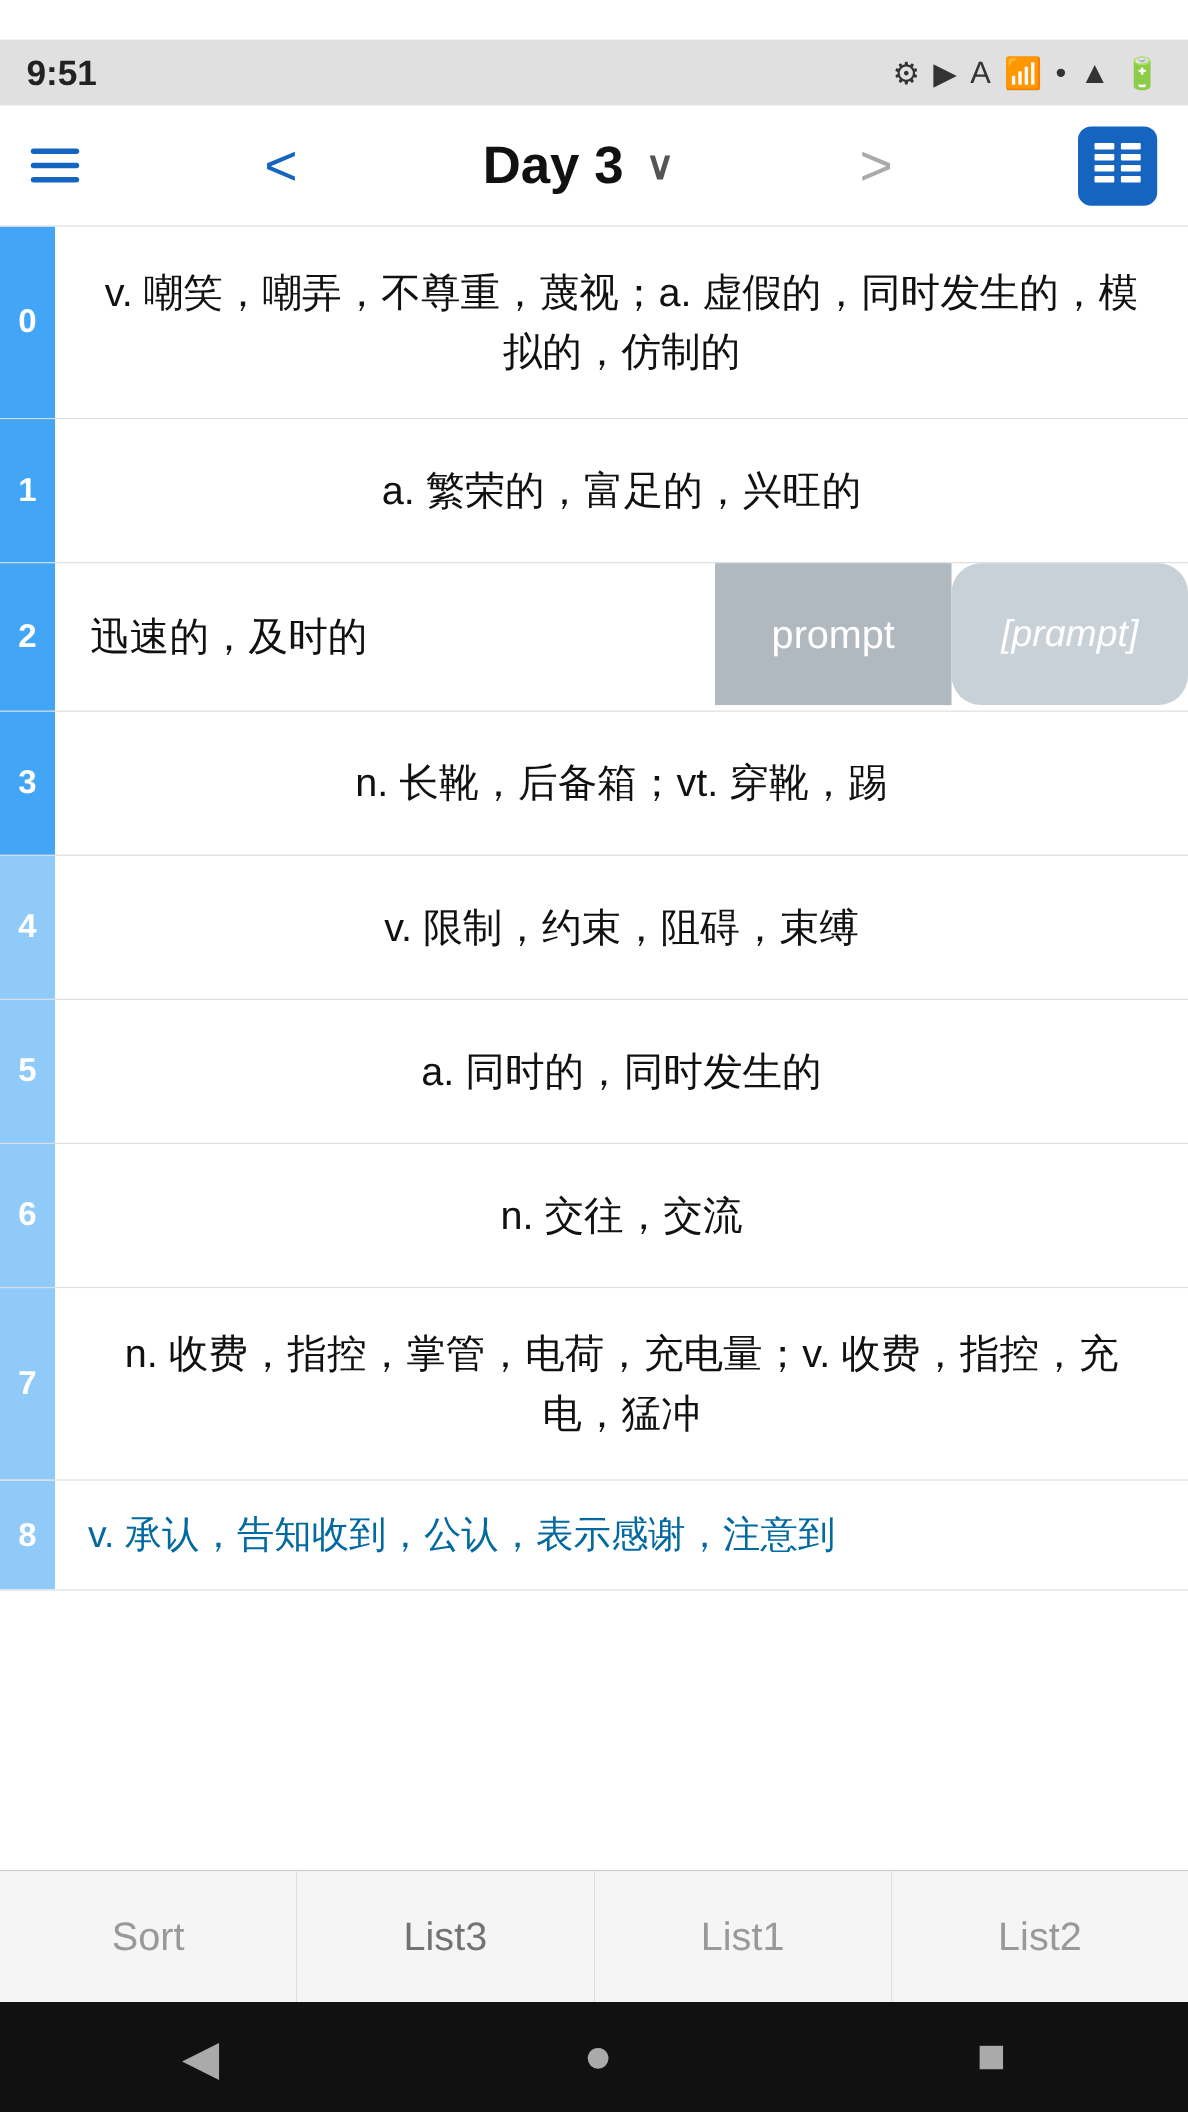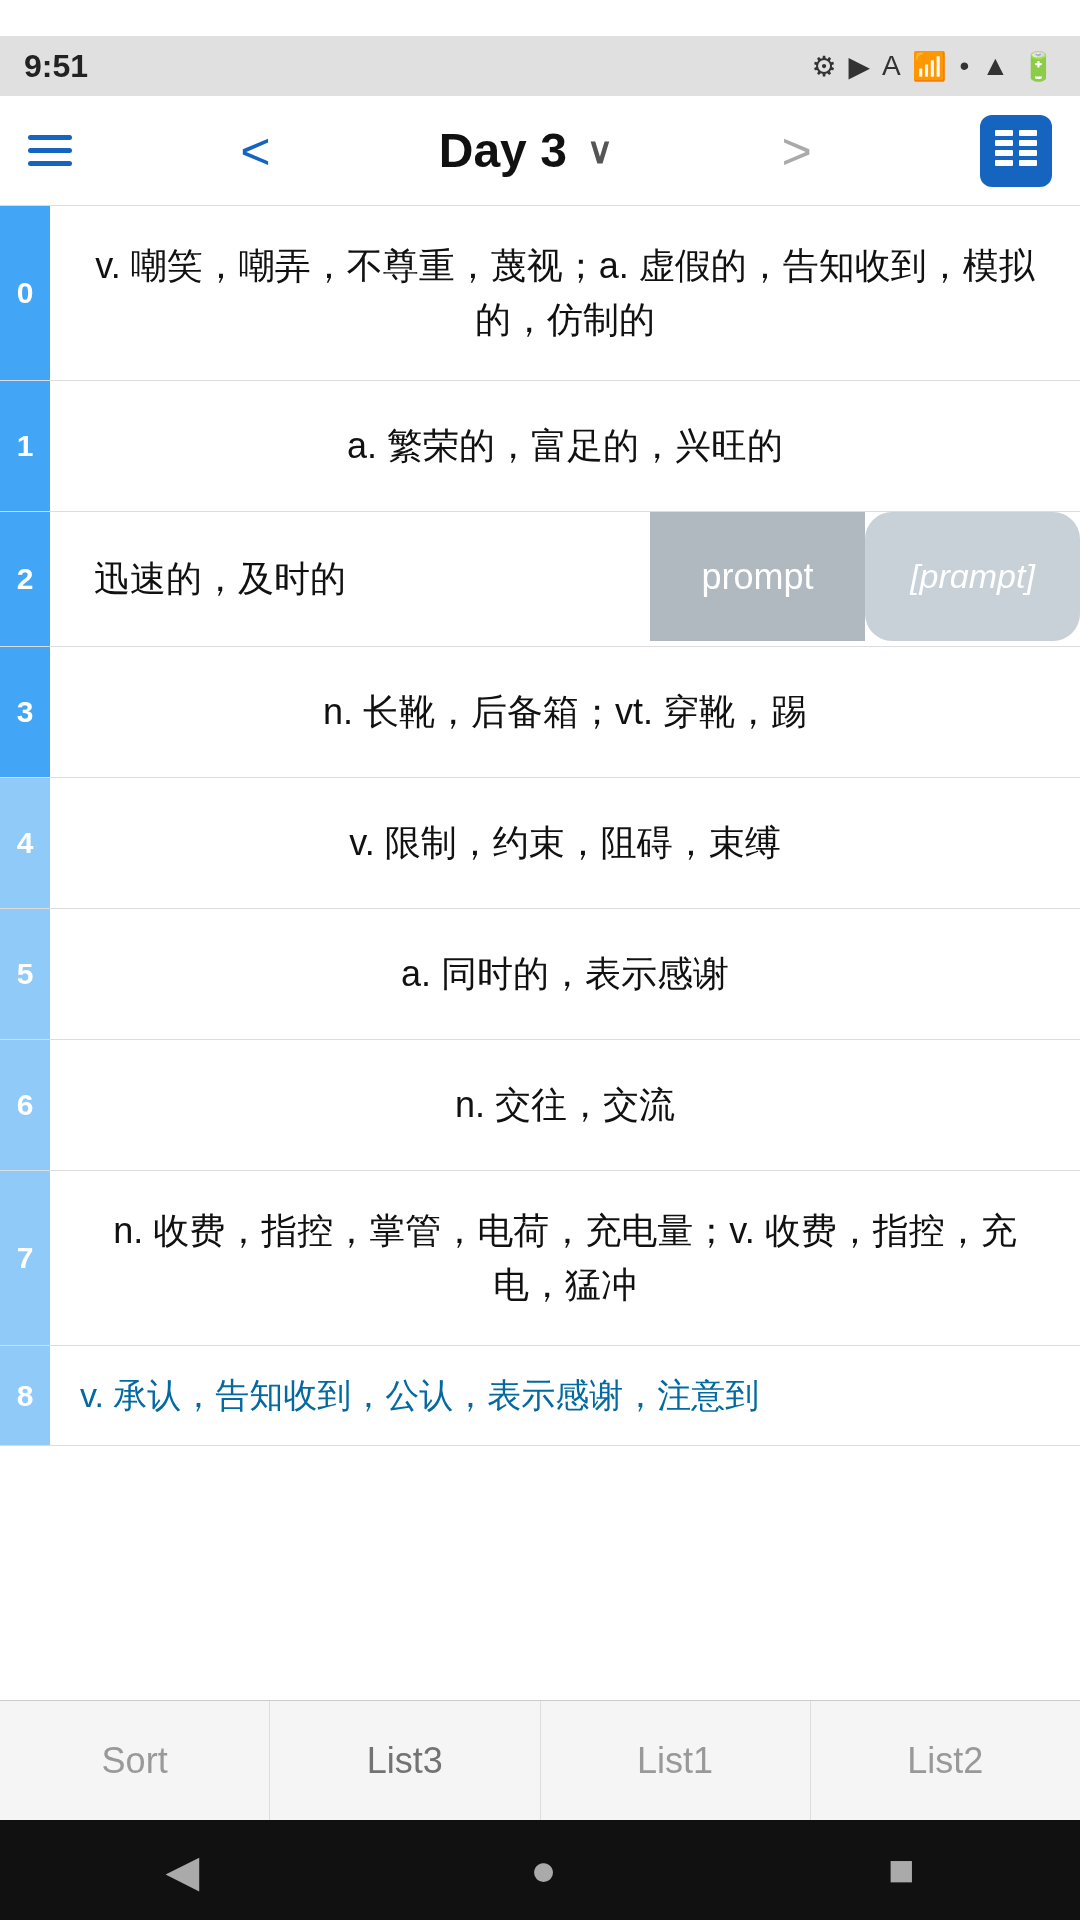--- a/index.html
+++ b/index.html
@@ -162,21 +162,21 @@
       justify-content: center;
       color: #fff;
       font-size: 30px;
       font-weight: bold;
       flex-shrink: 0;
     }
     .word-row-special .content-col {
       flex: 1;
       display: flex;
       align-items: center;
-      padding: 20px 44px;
+      padding: 20px 32px;
       font-size: 36px;
       color: #111;
       line-height: 1.5;
     }
     .popup-overlay {
       position: absolute;
       right: 0;
       top: 0;
       width: 430px;
       height: 129px;
@@ -316,21 +316,21 @@
       <rect x="26" y="22" width="18" height="6" rx="1"></rect>
       <rect x="26" y="32" width="18" height="6" rx="1"></rect>
     </svg>
   </div>
 </div>
 
 <div class="word-list">
 
   <div class="word-row" style="min-height:175px;">
     <div class="index-col">0</div>
-    <div class="content-col">v. 嘲笑，嘲弄，不尊重，蔑视；a. 虚假的，告知收到，模拟的，仿制的</div>
+    <div class="content-col">v. 嘲笑，嘲弄，不尊重，蔑视；a. 虚假的，同时发生的，模拟的，仿制的</div>
   </div>
 
   <div class="word-row" style="min-height:130px;">
     <div class="index-col">1</div>
     <div class="content-col">a. 繁荣的，富足的，兴旺的</div>
   </div>
 
   <div class="word-row-special" style="min-height:135px;">
     <div class="index-col">2</div>
     <div class="content-col">迅速的，及时的</div>
@@ -345,21 +345,21 @@
     <div class="content-col">n. 长靴，后备箱；vt. 穿靴，踢</div>
   </div>
 
   <div class="word-row" style="min-height:130px;">
     <div class="index-col light">4</div>
     <div class="content-col">v. 限制，约束，阻碍，束缚</div>
   </div>
 
   <div class="word-row" style="min-height:130px;">
     <div class="index-col light">5</div>
-    <div class="content-col">a. 同时的，表示感谢</div>
+    <div class="content-col">a. 同时的，同时发生的</div>
   </div>
 
   <div class="word-row" style="min-height:130px;">
     <div class="index-col light">6</div>
     <div class="content-col">n. 交往，交流</div>
   </div>
 
   <div class="word-row" style="min-height:175px;">
     <div class="index-col light">7</div>
     <div class="content-col">n. 收费，指控，掌管，电荷，充电量；v. 收费，指控，充电，猛冲</div>

